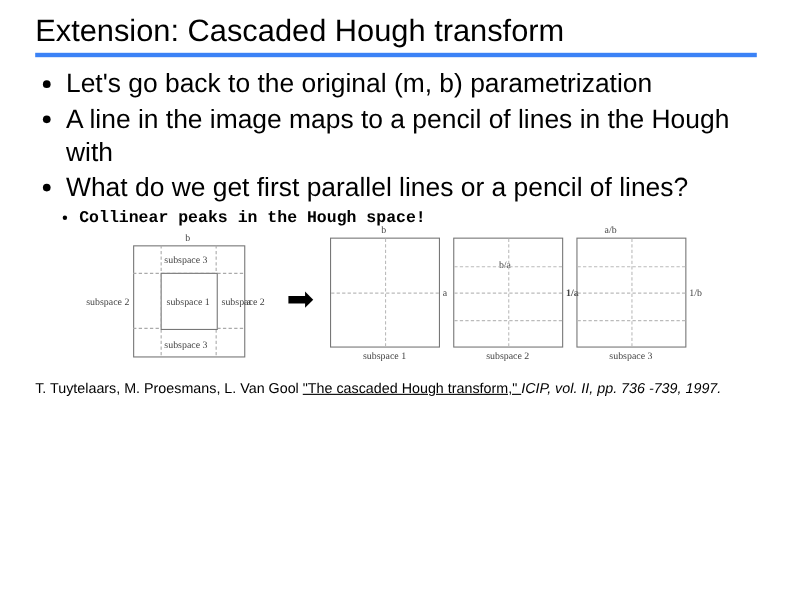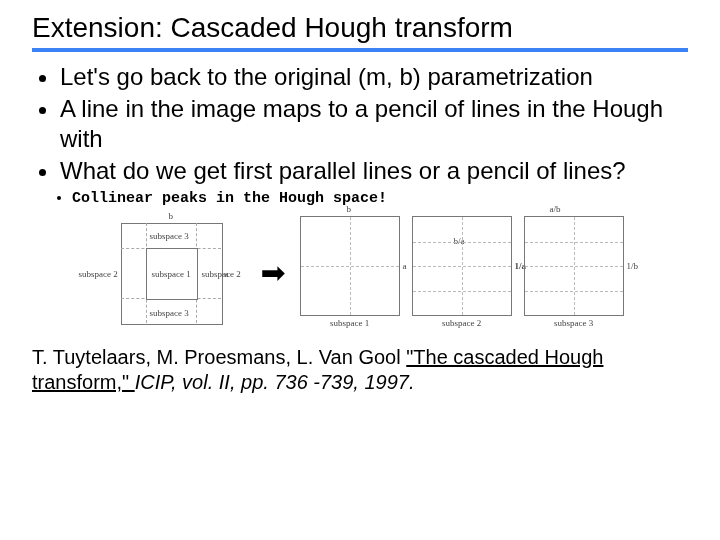--- a/index.html
+++ b/index.html
@@ -115,21 +115,21 @@
     color: #444;
     margin-top: 2px;
   }
   .panel .axislbl {
     position: absolute;
     font-size: 9px;
     font-family: "Times New Roman", serif;
     color: #444;
   }
   .citation {
-    font-size: 20px;
+    font-size: 13px;
     margin-top: 14px;
     line-height: 1.25;
   }
   .citation .link {
     text-decoration: underline;
   }
   .citation .ital {
     font-style: italic;
   }
 </style>

